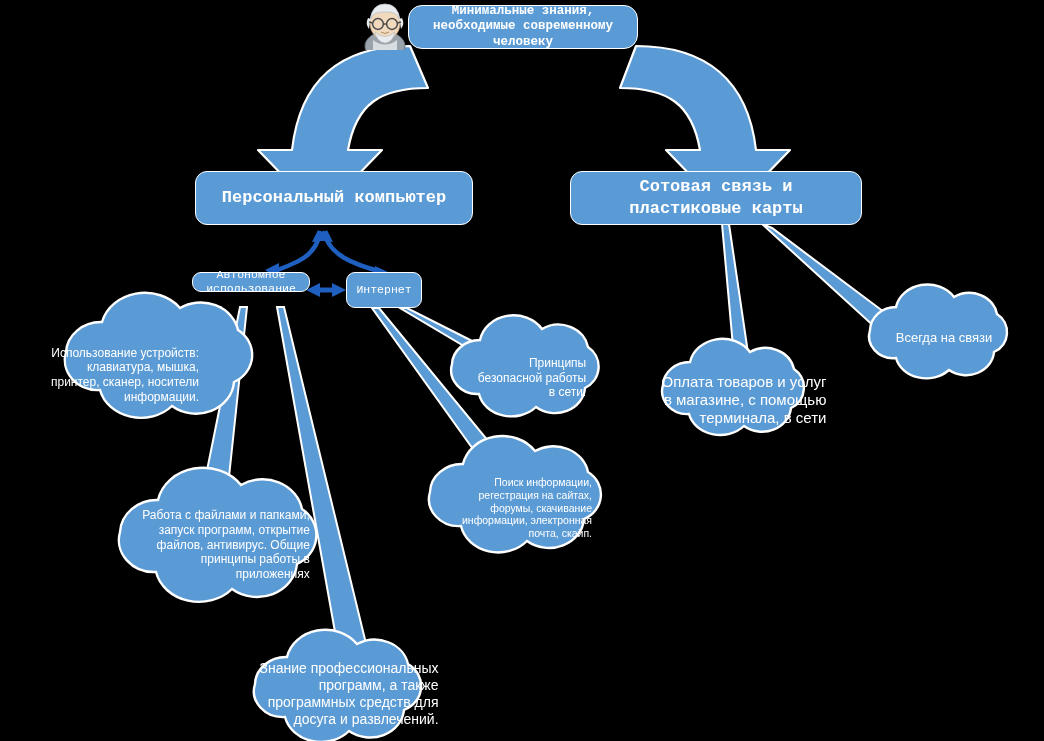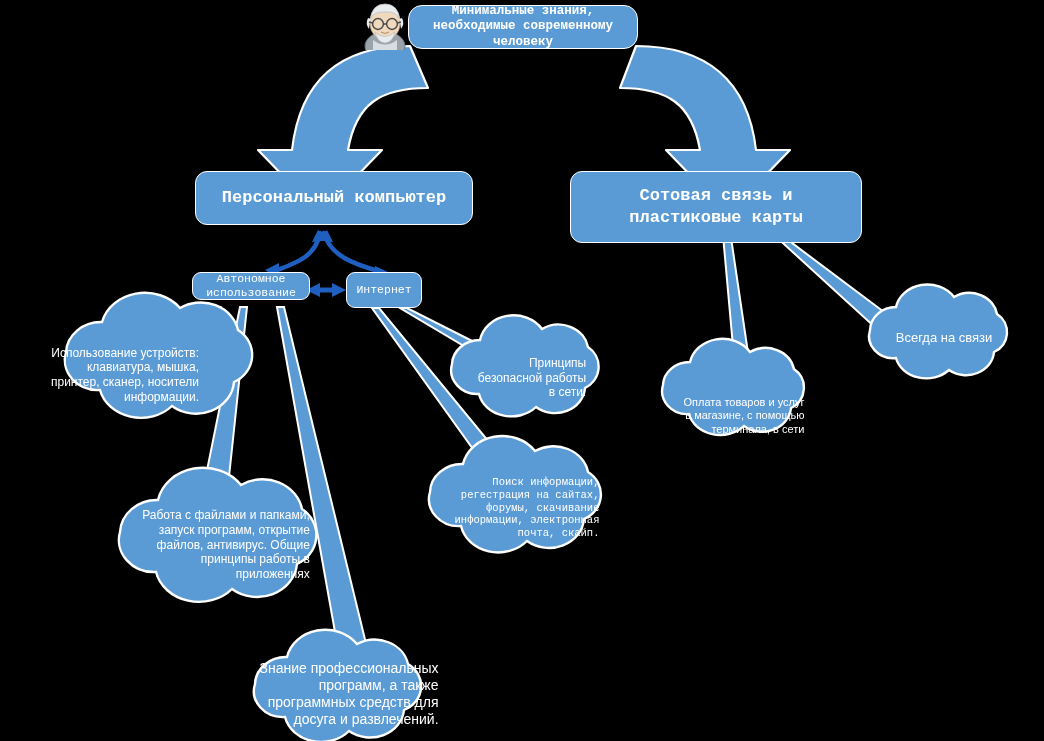--- a/index.html
+++ b/index.html
@@ -181,50 +181,50 @@
   <div class="node rounded-box title-box" style="left:408px;top:5px;width:230px;height:44px;">
     <span>Минимальные знания, необходимые
 современному человеку</span>
   </div>
 
   <div class="node rounded-box big-box" style="left:182px;top:171px;width:278px;height:54px;margin-left:13px;">
     <span>Персональный
 компьютер</span>
   </div>
 
-  <div class="node rounded-box big-box" style="left:570px;top:171px;width:292px;height:72px;align-items:center;">
+  <div class="node rounded-box big-box" style="left:570px;top:171px;width:292px;height:54px;align-items:center;">
     <span>Сотовая связь и
 пластиковые карты</span>
   </div>
 
-  <div class="node rounded-box small-box" style="left:192px;top:272px;width:118px;height:28px;">
+  <div class="node rounded-box small-box" style="left:192px;top:272px;width:118px;height:20px;">
     <span>Автономное
 использование</span>
   </div>
 
   <div class="node rounded-box small-box" style="left:346px;top:272px;width:76px;height:36px;">
     <span>Интернет</span>
   </div>
 
   <div class="cloud-text" style="left:10px;top:330px;width:230px;height:90px;font-size:12px;">Использование устройств:
 клавиатура, мышка,
 принтер, сканер, носители
 информации.</div>
 
   <div class="cloud-text" style="left:437px;top:340px;width:190px;height:76px;font-size:12px;">Принципы
 безопасной работы
 в сети.</div>
 
-  <div class="cloud-text" style="left:648px;top:380px;width:192px;height:72px;font-size:11px;">Оплата товаров и услуг
+  <div class="cloud-text" style="left:648px;top:364px;width:192px;height:72px;font-size:15px;">Оплата товаров и услуг
 в магазине, с помощью
 терминала, в сети</div>
 
   <div class="cloud-text" style="left:858px;top:305px;width:172px;height:66px;font-size:13px;">Всегда на связи</div>
 
-  <div class="cloud-text" style="left:412px;top:462px;width:230px;height:92px;font-size:10.5px;font-family:Liberation Mono, monospace;">Поиск информации,
+  <div class="cloud-text" style="left:412px;top:462px;width:230px;height:92px;font-size:10.5px;">Поиск информации,
 регестрация на  сайтах,
 форумы, скачивание
 информации, электронная
 почта, скайп.</div>
 
   <div class="cloud-text" style="left:100px;top:495px;width:252px;height:100px;font-size:12px;">Работа с файлами и папками,
 запуск программ, открытие
 файлов, антивирус. Общие
 принципы работы в
 приложениях</div>

